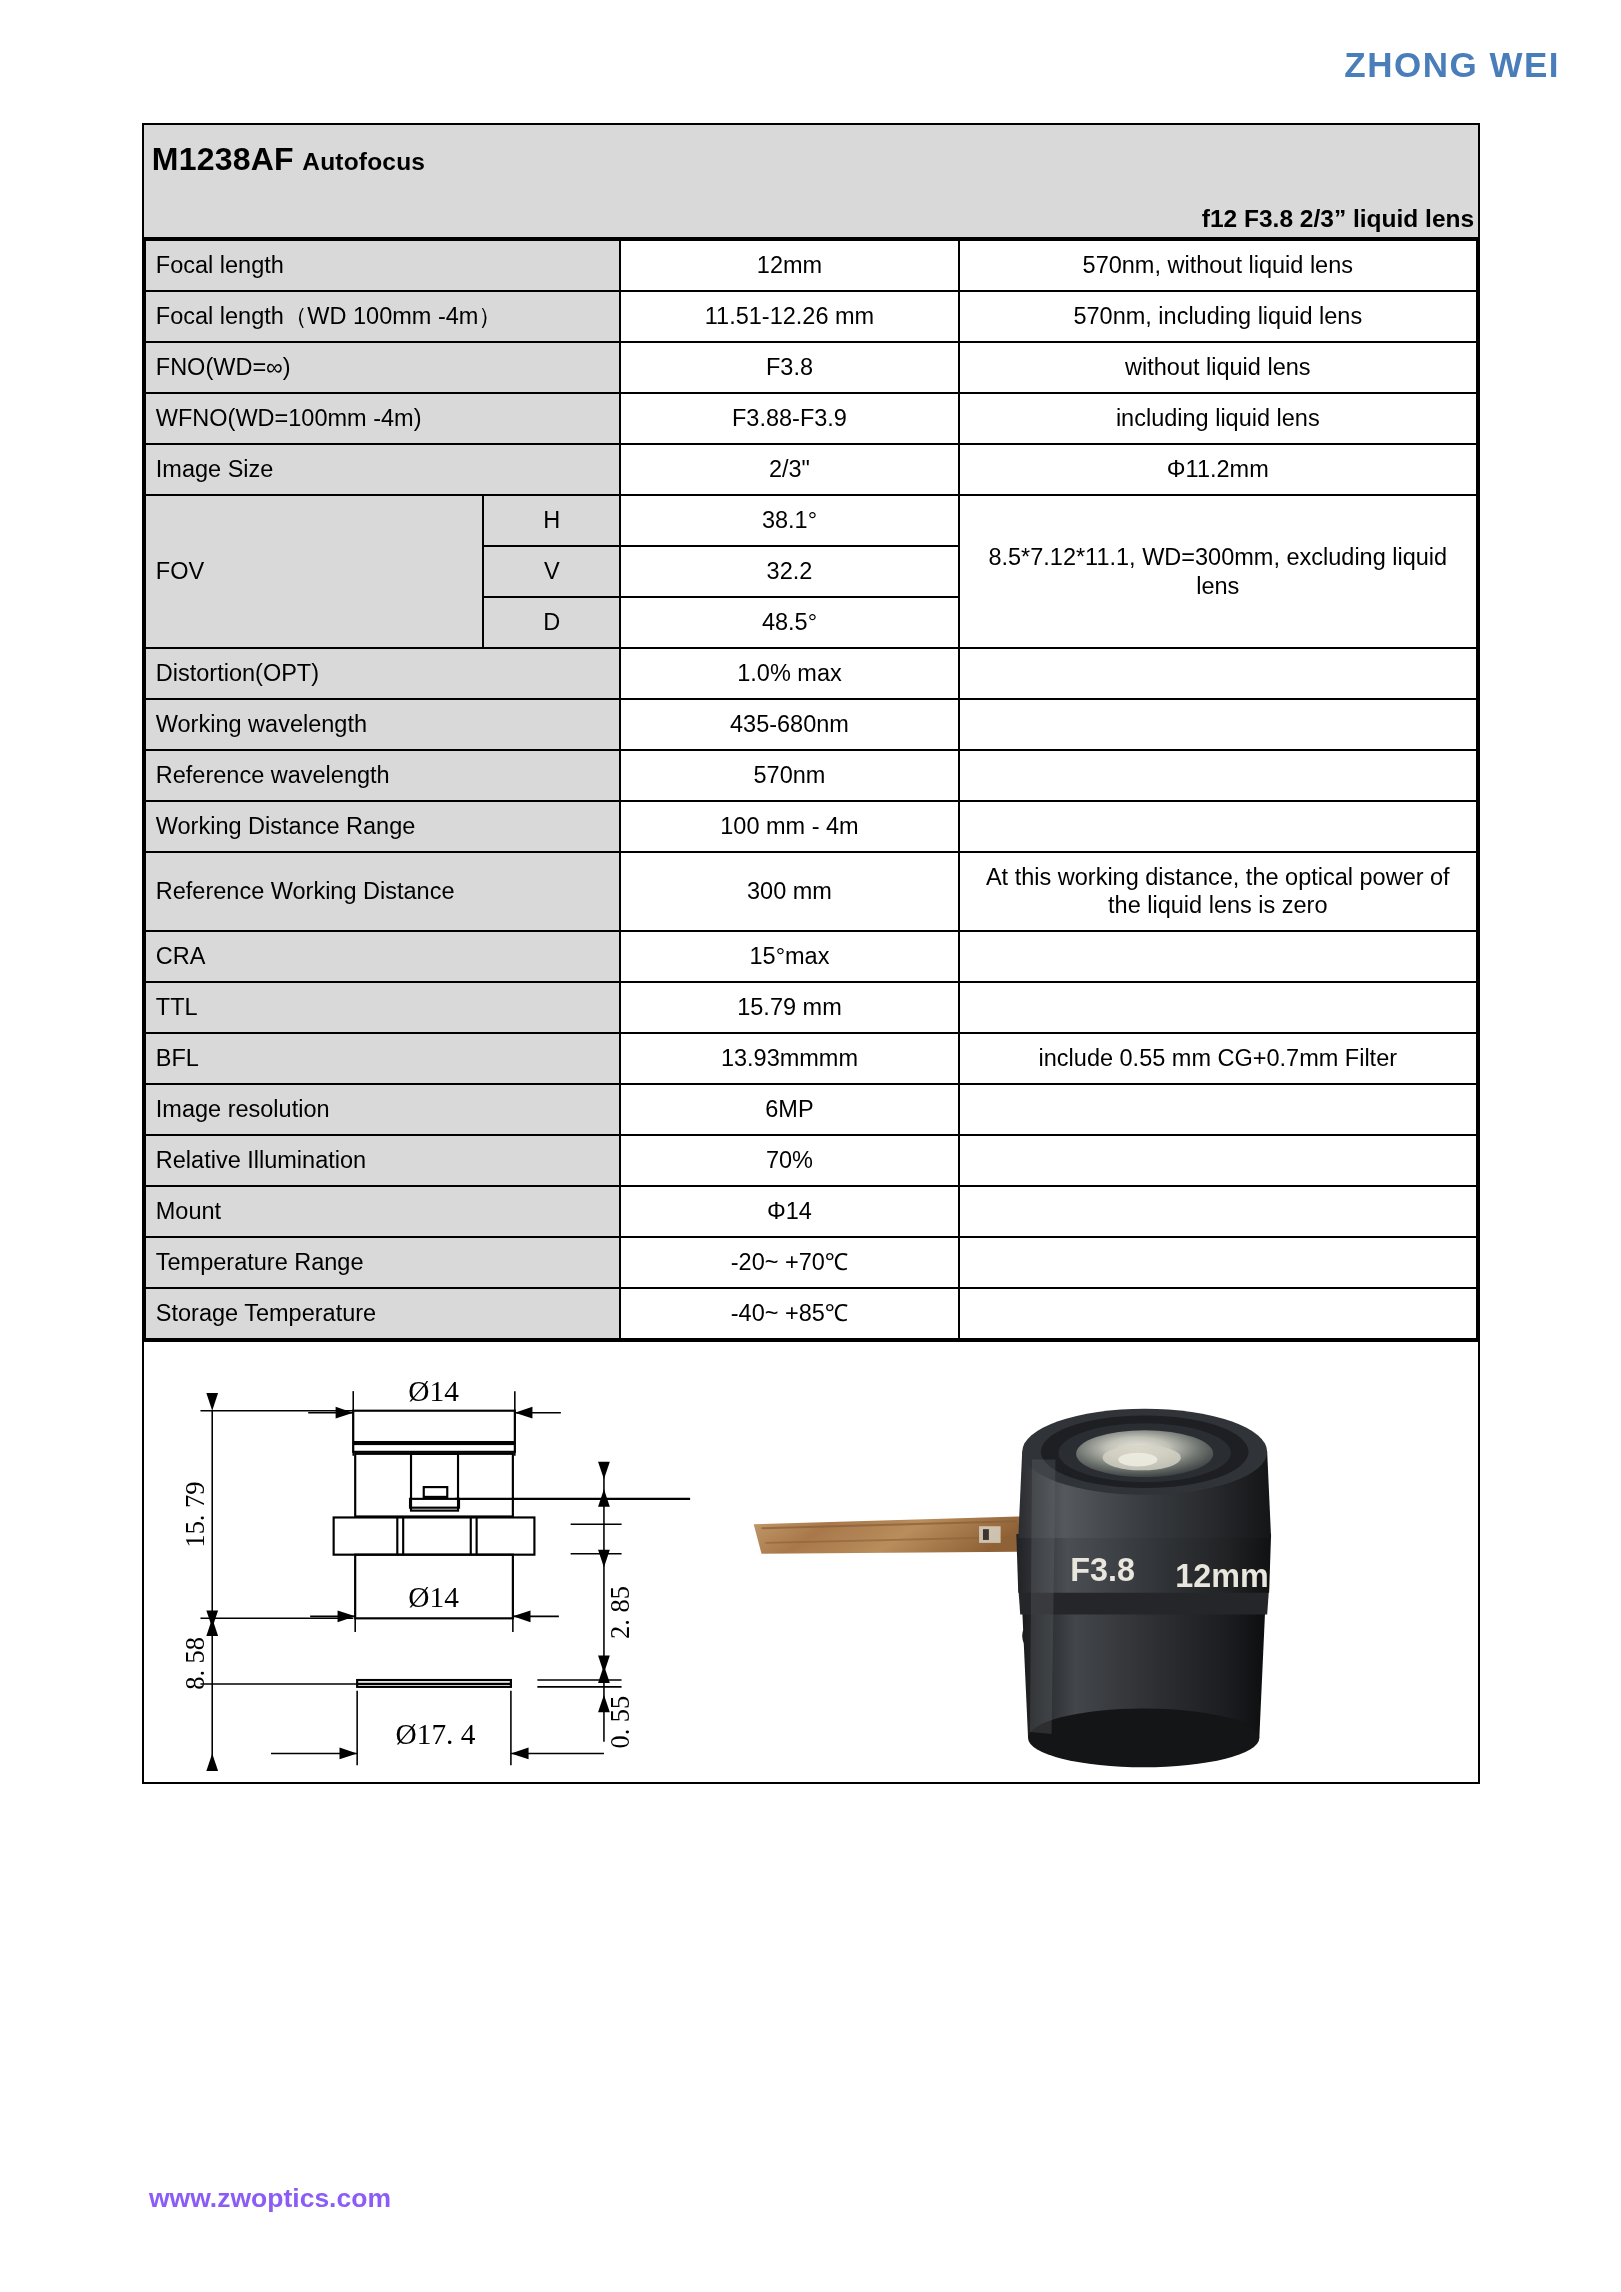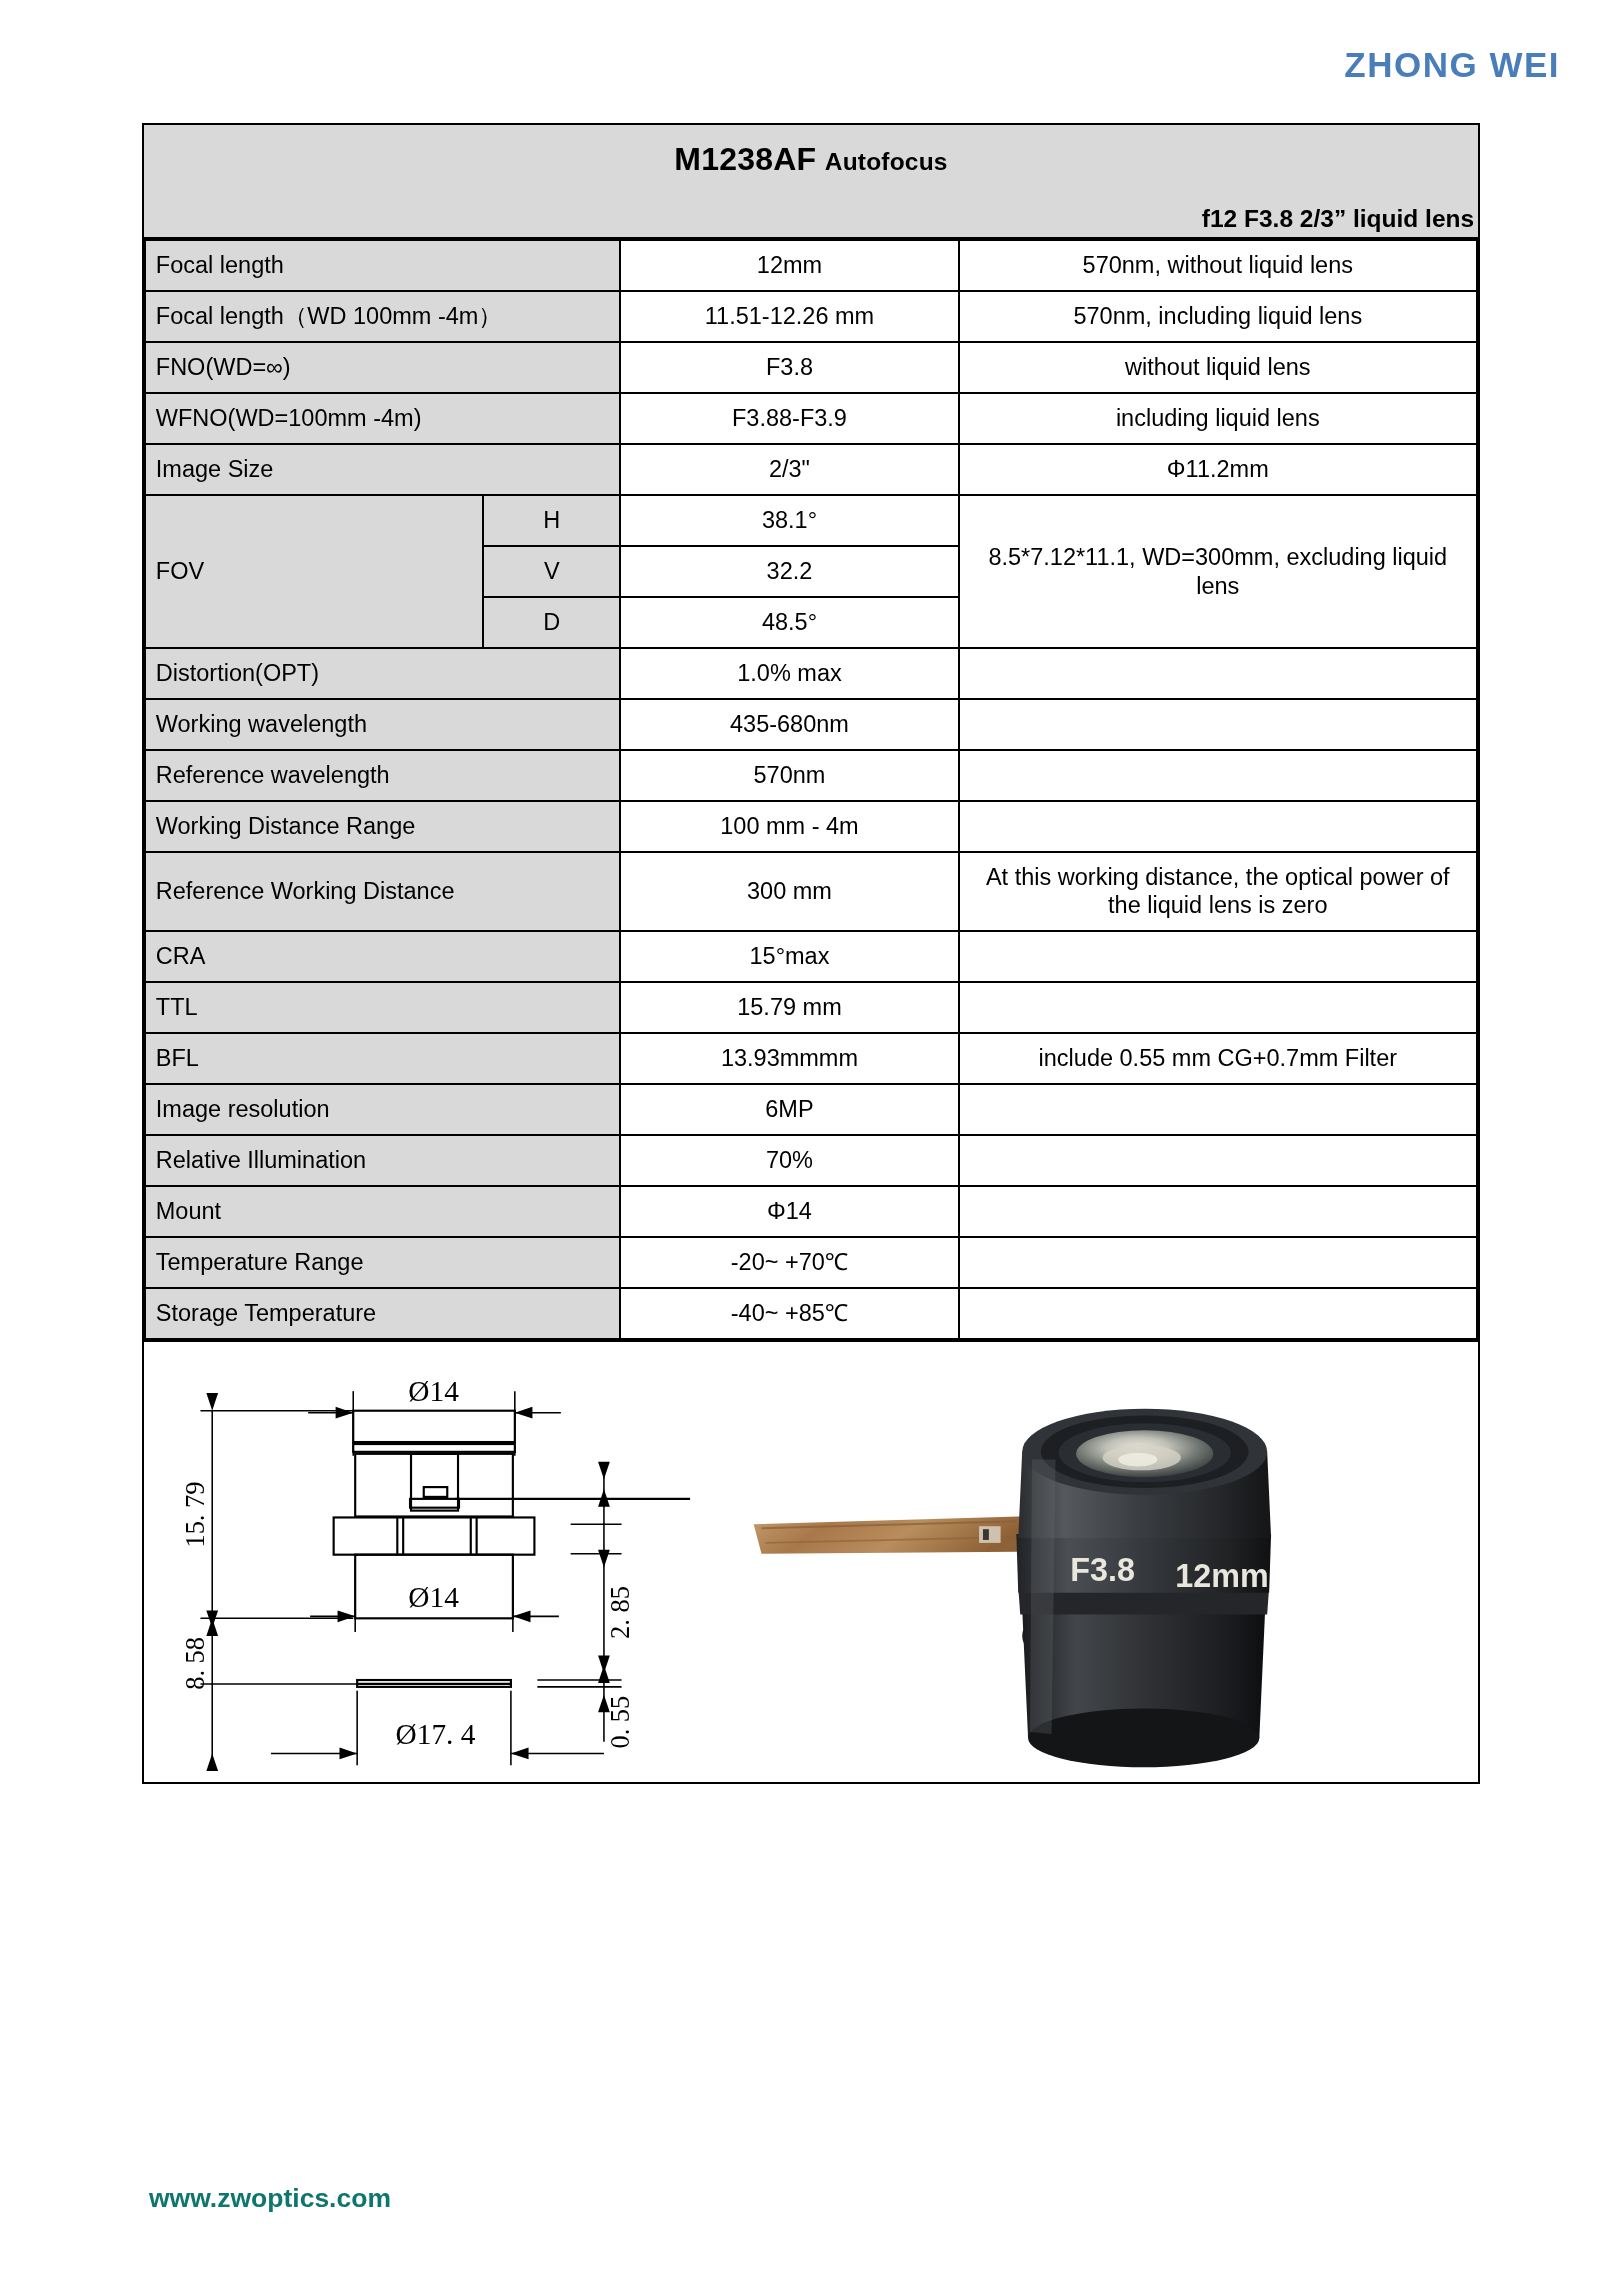--- a/index.html
+++ b/index.html
@@ -43,21 +43,20 @@
   
   .title-block {
     background: #d9d9d9;
     border-bottom: 2.9px solid #000;
     padding: 17.6px 7.8px 9.8px 7.8px;
     box-sizing: border-box;
     height: 114px;
     position: relative;
   }
   .title-main {
-    text-align: center;
     font-size: 30px;
     font-weight: bold;
     line-height: 1.05;
     letter-spacing: 0.2px;
   }
   .title-main .model {
     font-size: 32px;
   }
   .title-main .sub {
     font-size: 24.5px;
@@ -133,21 +132,21 @@
     height: 440px;
   }
 
   
   .footer-url {
     position: absolute;
     left: 149px;
     top: 2183px;
     font-size: 26.5px;
     font-weight: bold;
-    color: #0f766e;
+    color: #8b5cf6;
   }
 </style>
 </head>
 <body>
 
 <div class="brand-header">ZHONG WEI</div>
 
 <div class="sheet">
 
   <div class="title-block">

